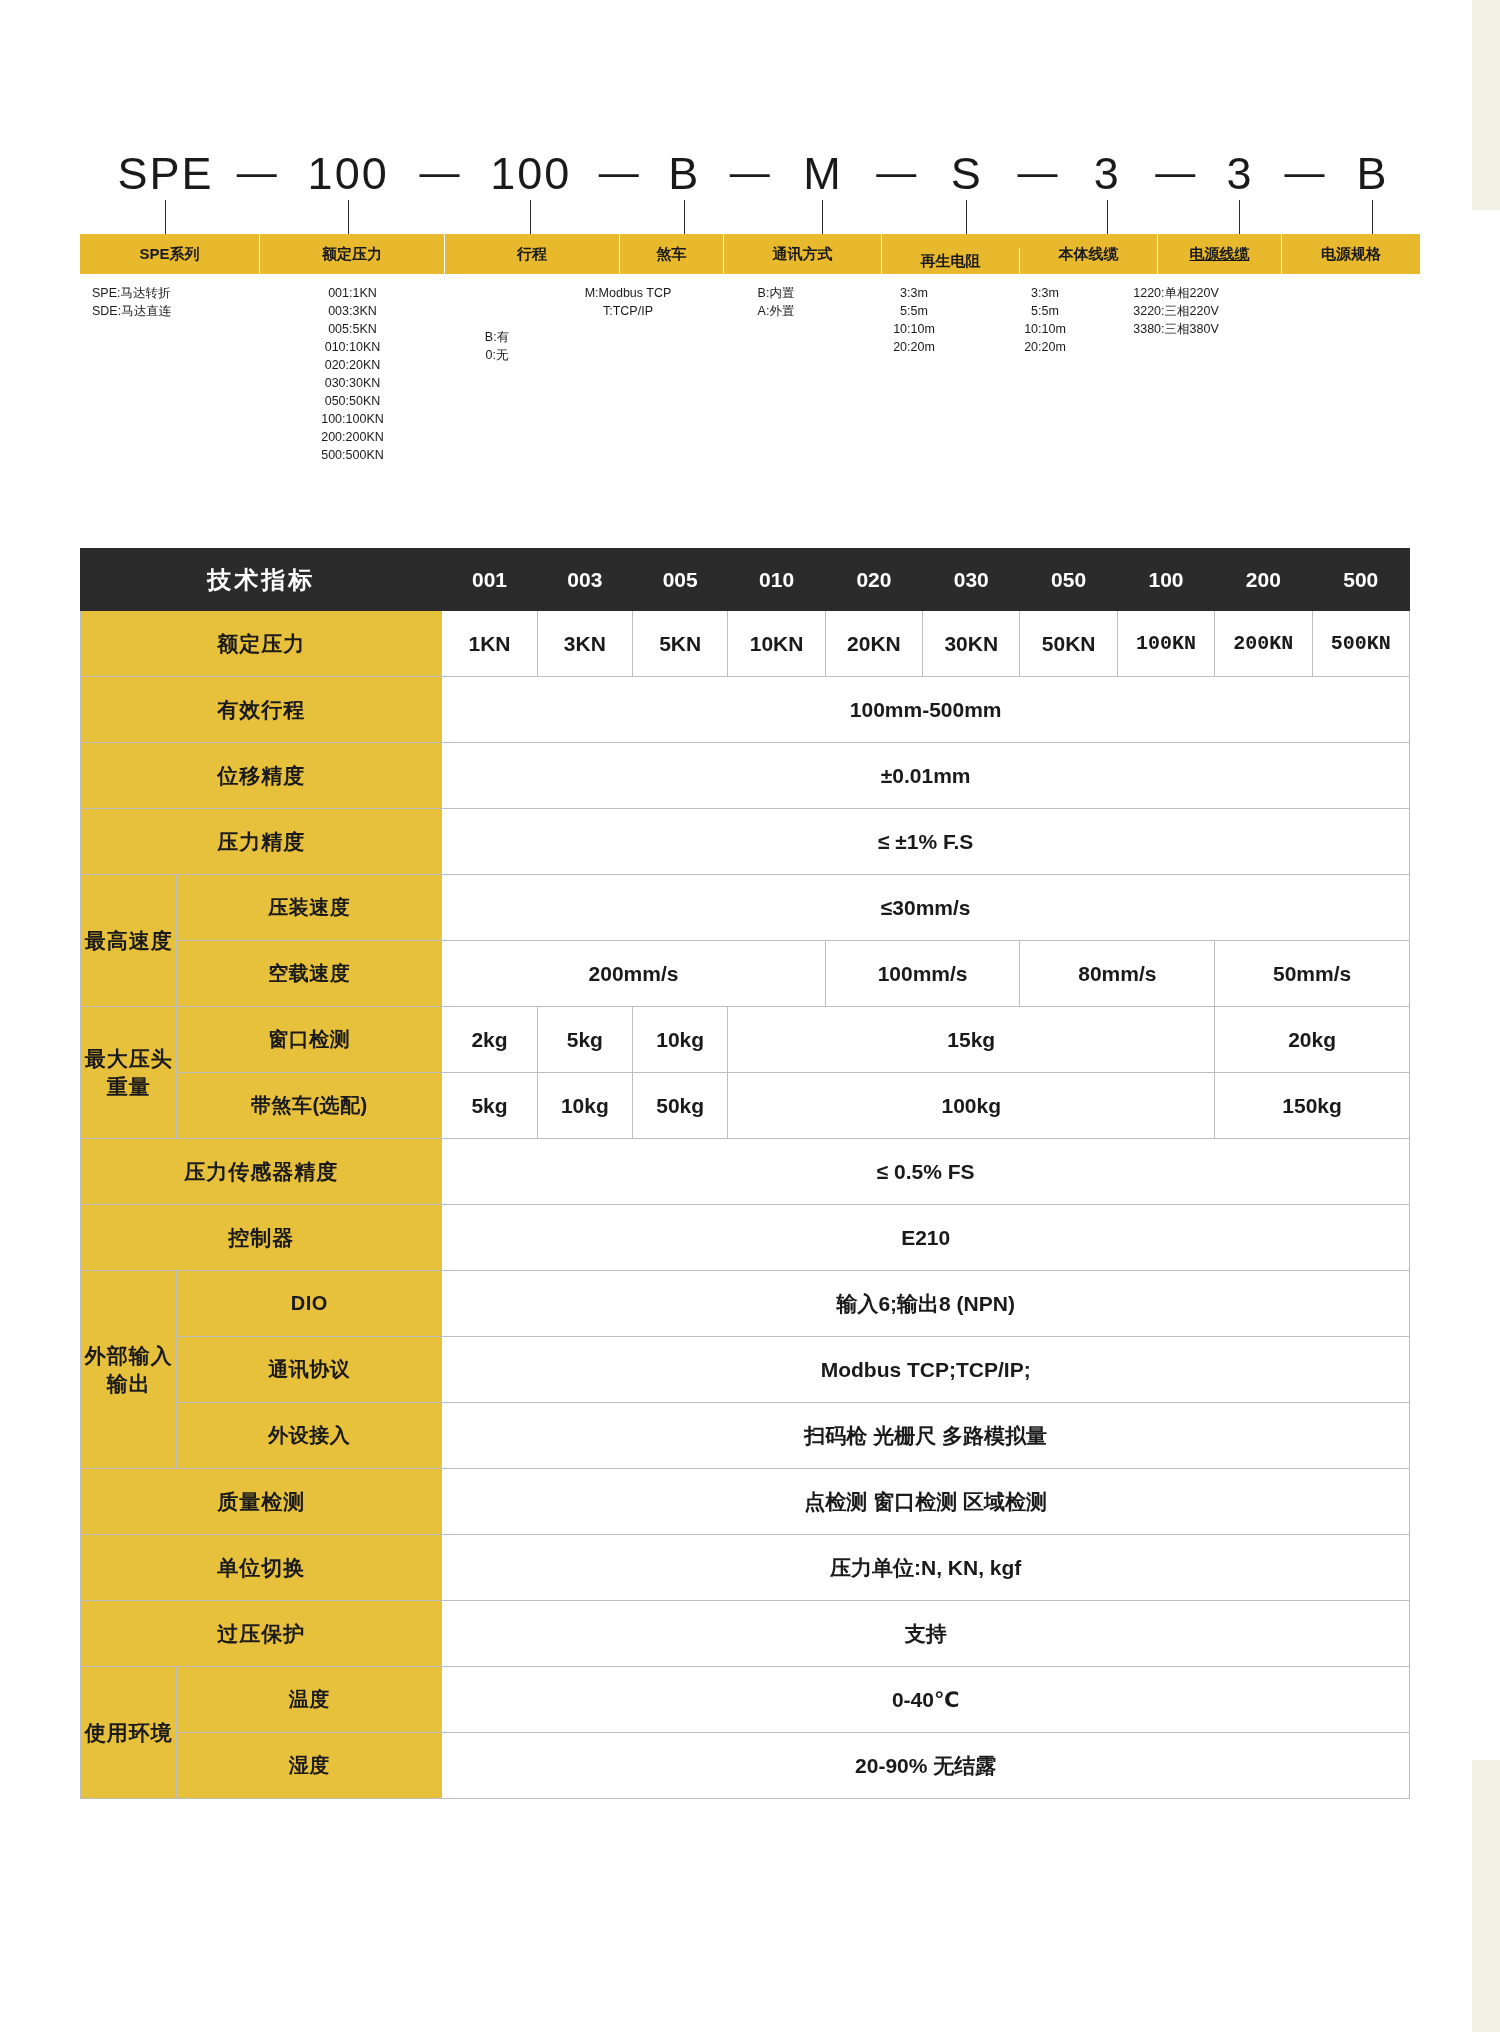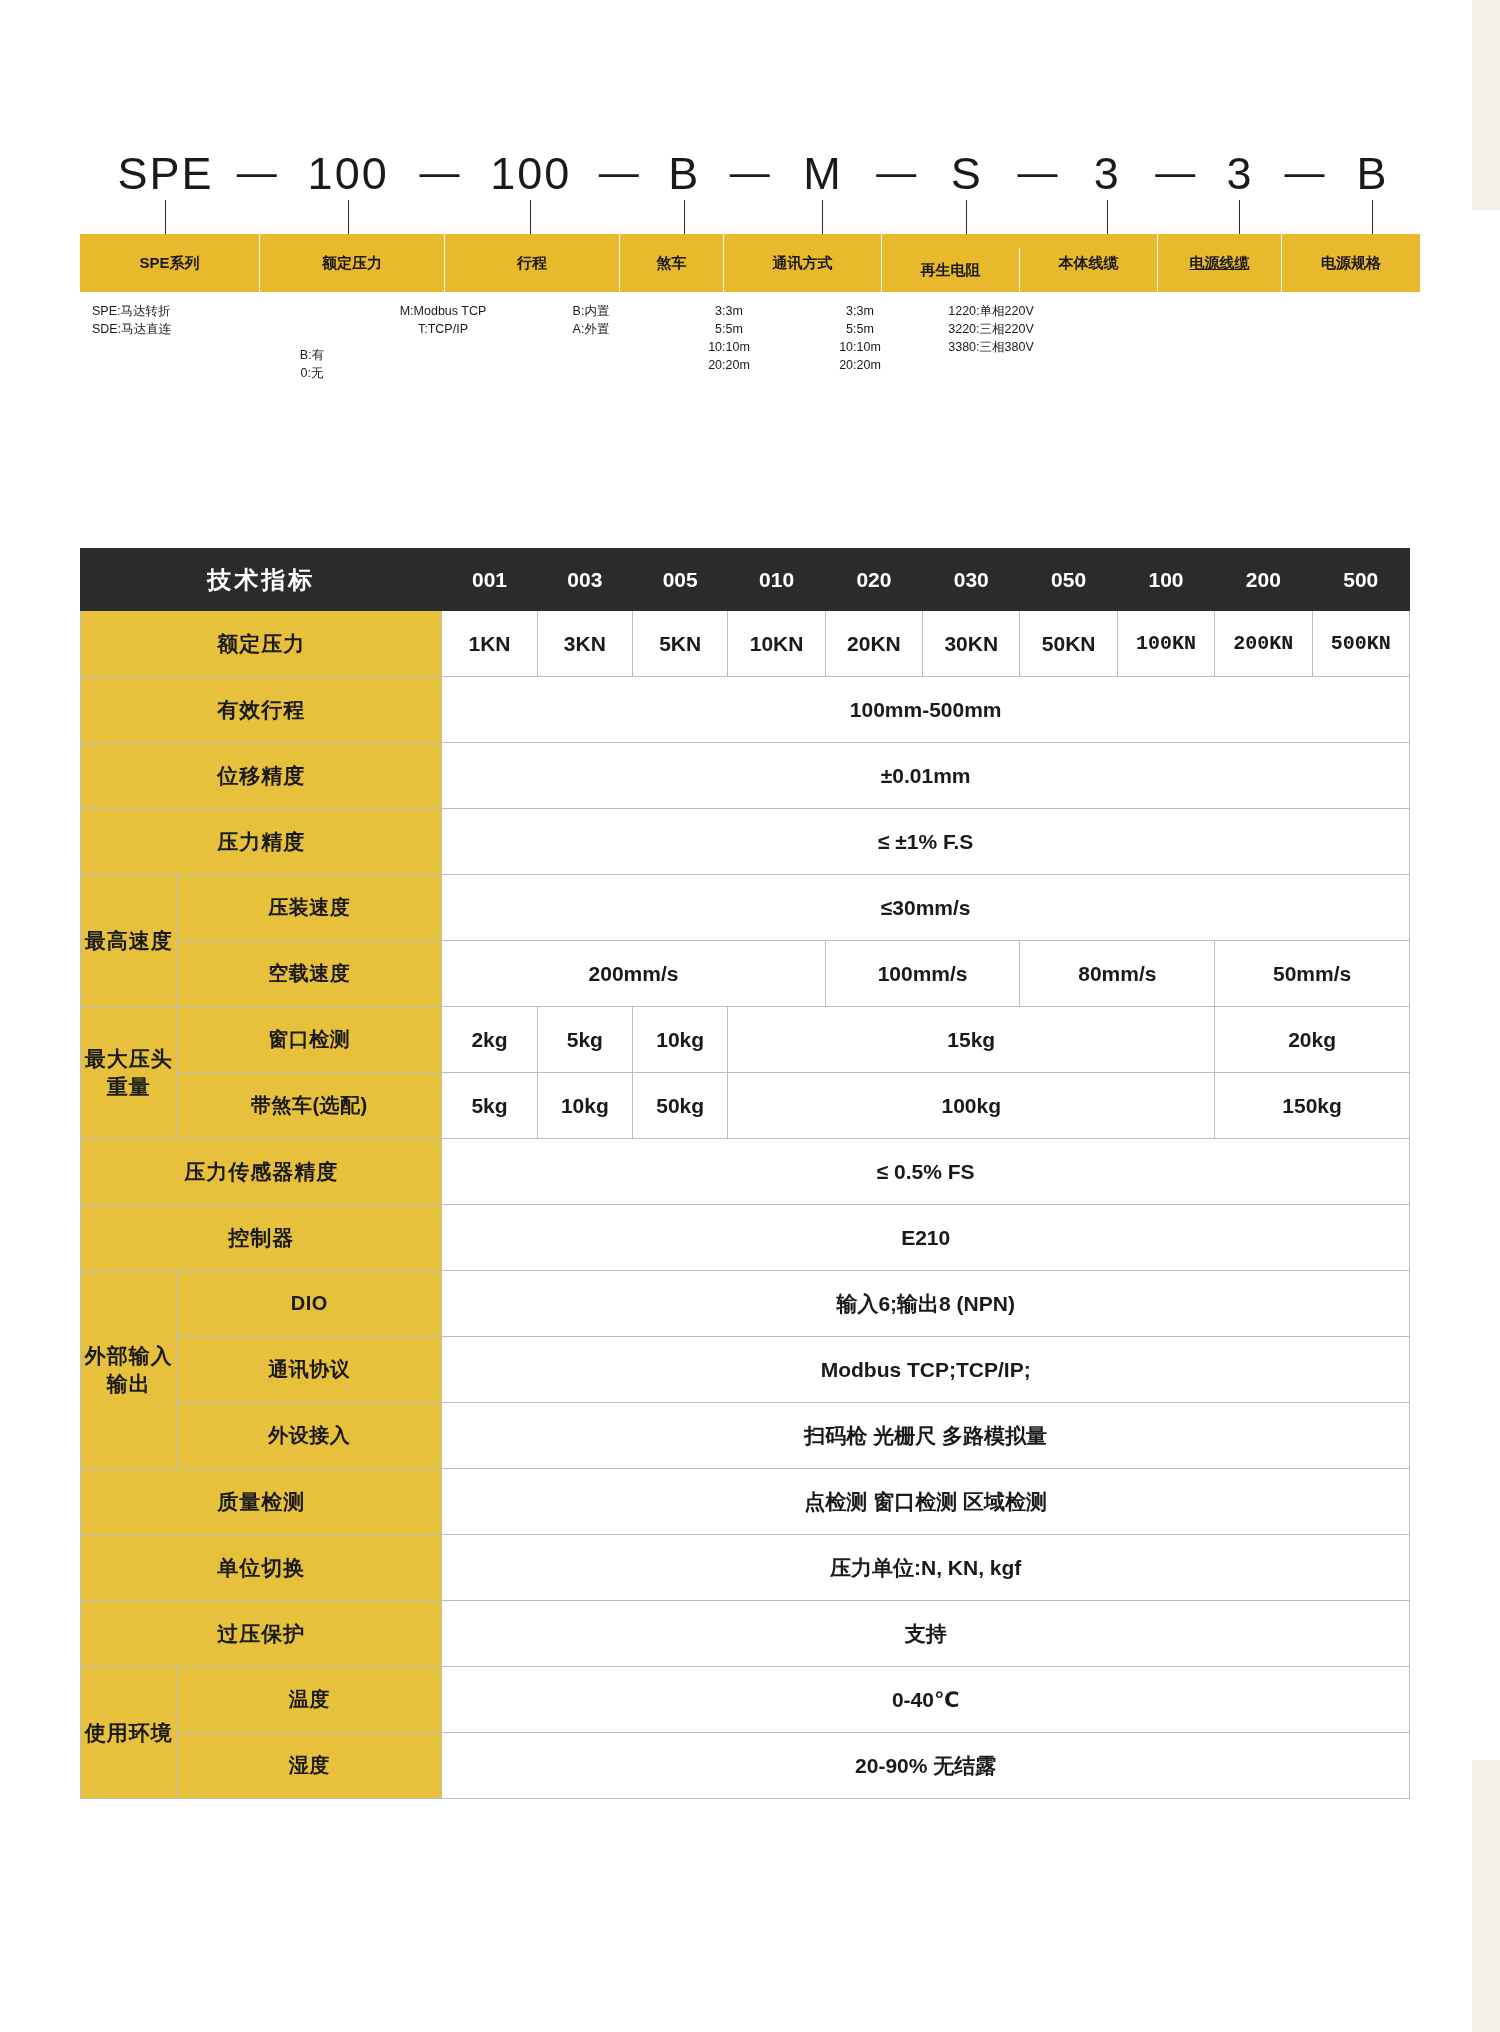--- a/index.html
+++ b/index.html
@@ -65,21 +65,21 @@
     justify-content: center;
   }
   .tick {
     width: 1px;
     background: #2b2b2b;
     height: 34px;
   }
   .hdr-row {
     display: flex;
     background: #e8b92c;
-    height: 58px;
+    height: 40px;
     align-items: stretch;
   }
   .hdr-cell {
     display: flex;
     align-items: center;
     justify-content: center;
     font-size: 15px;
     font-weight: bold;
     color: #1a1a1a;
     border-right: 1px solid #ffffff;
@@ -254,20 +254,32 @@
       <div class="hdr-cell" style="width:138px;margin-top:14px;">再生电阻</div>
       <div class="hdr-cell" style="width:138px;">本体线缆</div>
       <div class="hdr-cell" style="width:124px;text-decoration:underline;">电源线缆</div>
       <div class="hdr-cell" style="width:138px;">电源规格</div>
     </div>
 
     <div class="opt-row">
       <div class="opt-cell left-align" style="width:180px;padding-left:12px;">
         <div>SPE:马达转折</div>
         <div>SDE:马达直连</div>
+      </div>
+      <div class="opt-cell" style="width:185px;">
+        <div>001:1KN</div>
+        <div>003:3KN</div>
+        <div>005:5KN</div>
+        <div>010:10KN</div>
+        <div>020:20KN</div>
+        <div>030:30KN</div>
+        <div>050:50KN</div>
+        <div>100:100KN</div>
+        <div>200:200KN</div>
+        <div>500:500KN</div>
       </div>
       <div class="opt-cell" style="width:104px;margin-top:44px;">
         <div>B:有</div>
         <div>0:无</div>
       </div>
       <div class="opt-cell" style="width:158px;">
         <div>M:Modbus TCP</div>
         <div>T:TCP/IP</div>
       </div>
       <div class="opt-cell" style="width:138px;">

